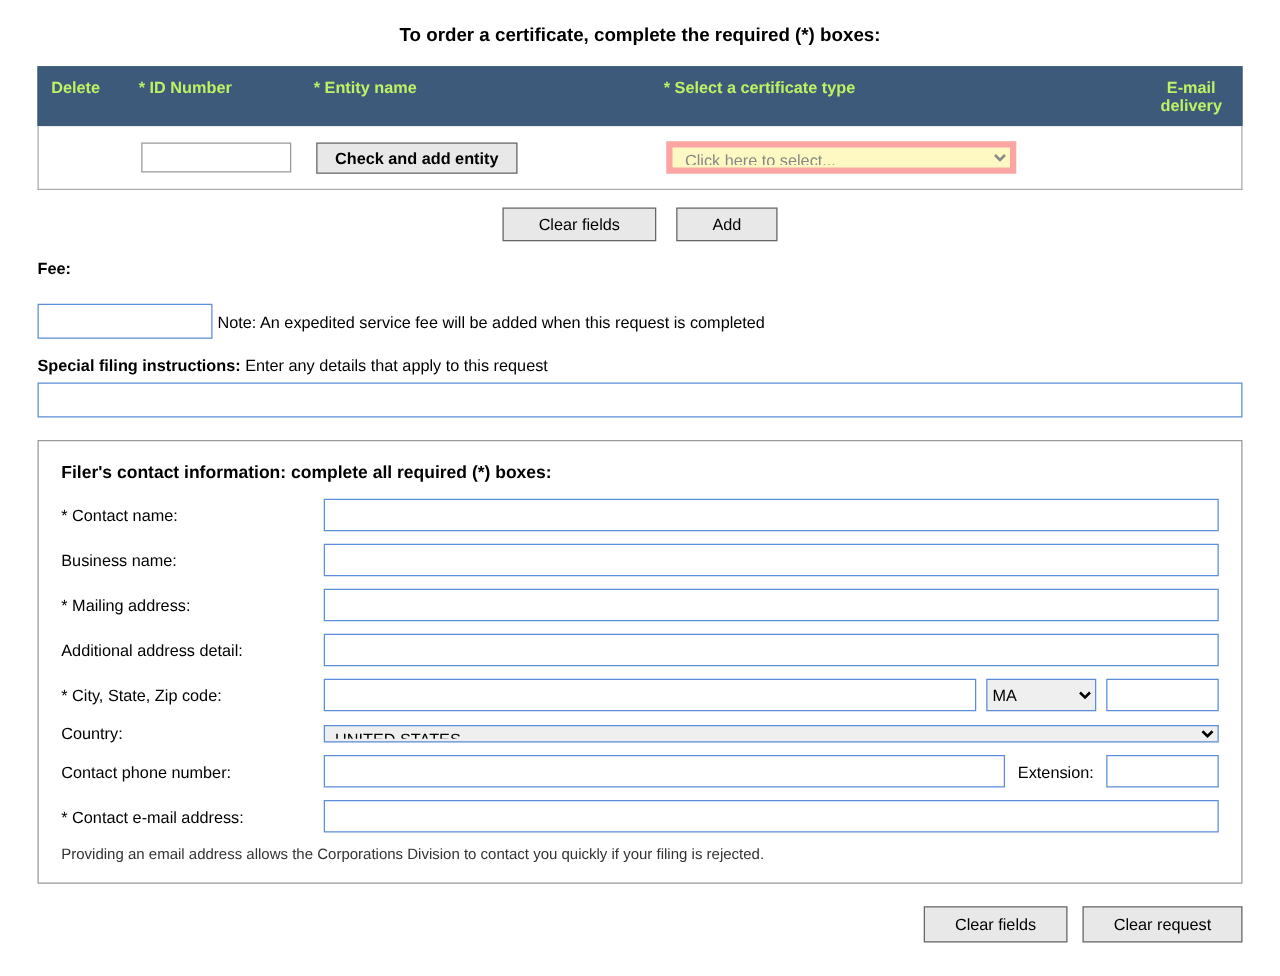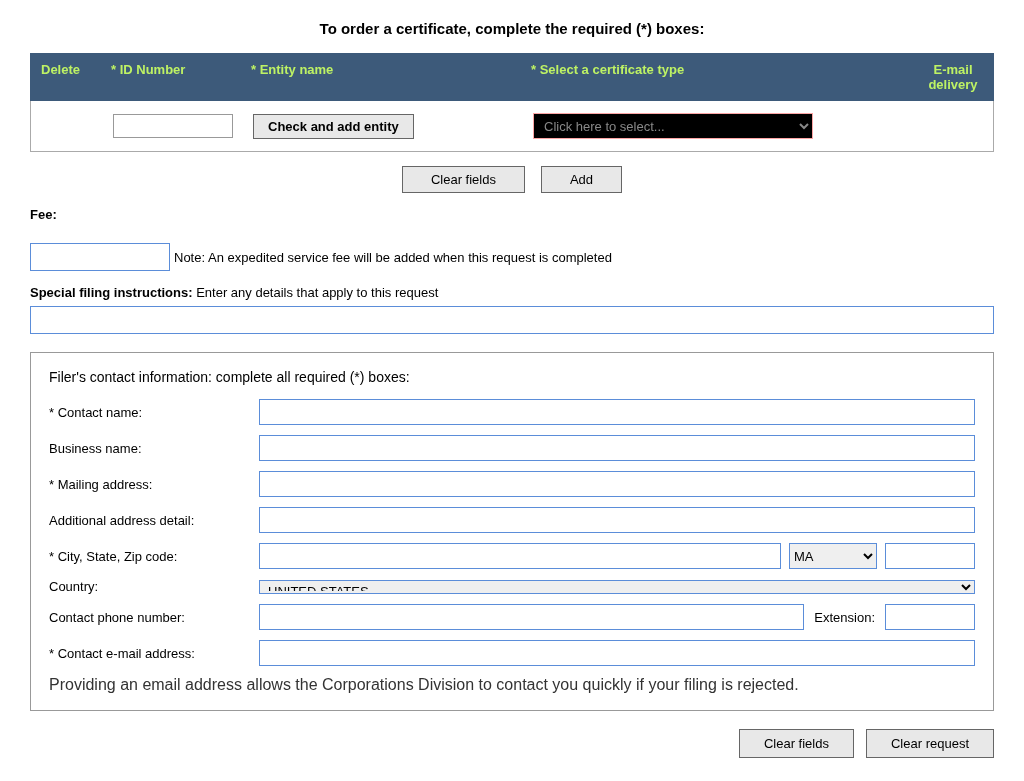--- a/index.html
+++ b/index.html
@@ -52,22 +52,22 @@
       padding: 4px 14px;
       border: 1px solid #666;
       background: #e8e8e8;
       cursor: pointer;
       font-size: 13px;
       font-weight: bold;
     }
     .cert-select {
       width: 280px;
       height: 26px;
-      border: 1px solid #fca5a5;
-      background: #000000;
+      border: 5px solid #fca5a5;
+      background: #fef9c3;
       color: #888;
       padding: 2px 6px;
       font-size: 13px;
     }
 
     .buttons-row {
       display: flex;
       gap: 16px;
       justify-content: center;
       margin: 14px 0;
@@ -119,21 +119,21 @@
       margin-top: 6px;
       padding: 2px 4px;
     }
 
     .contact-section {
       border: 1px solid #999;
       padding: 16px 18px;
       margin: 18px 0;
     }
     .contact-title {
-      font-weight: normal;
+      font-weight: bold;
       font-size: 14px;
       margin-bottom: 14px;
     }
     .form-row {
       display: flex;
       align-items: center;
       margin-bottom: 10px;
     }
     .form-label {
       width: 210px;
@@ -198,21 +198,21 @@
       white-space: nowrap;
     }
     .ext-input {
       width: 90px;
       height: 26px;
       border: 1px solid #5b8dd9;
       padding: 2px 4px;
       font-size: 13px;
     }
     .email-note {
-      font-size: 16px;
+      font-size: 12px;
       color: #333;
       margin-top: 4px;
     }
 
     .bottom-buttons {
       display: flex;
       justify-content: flex-end;
       gap: 12px;
       margin-top: 18px;
     }

